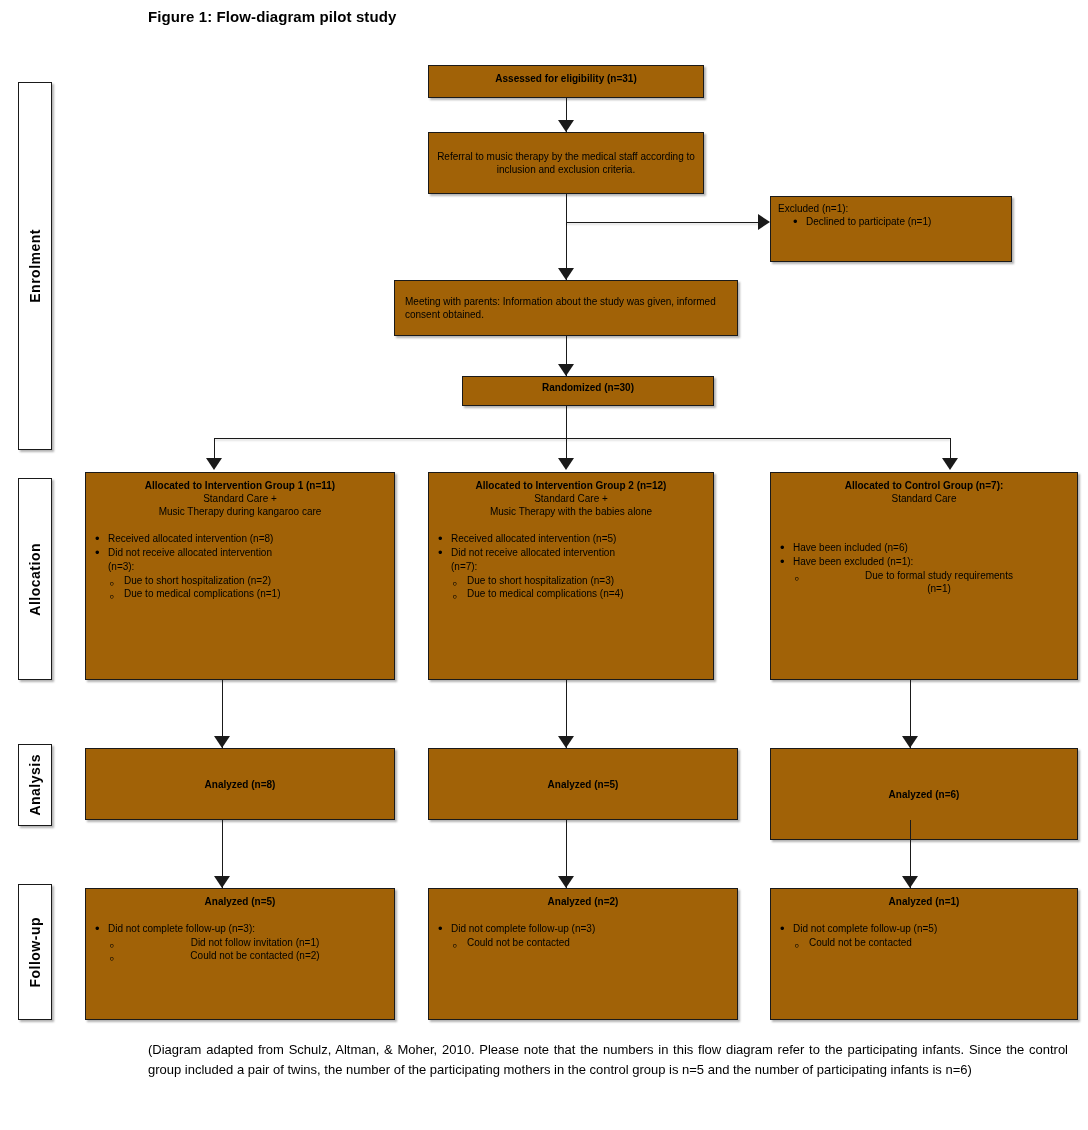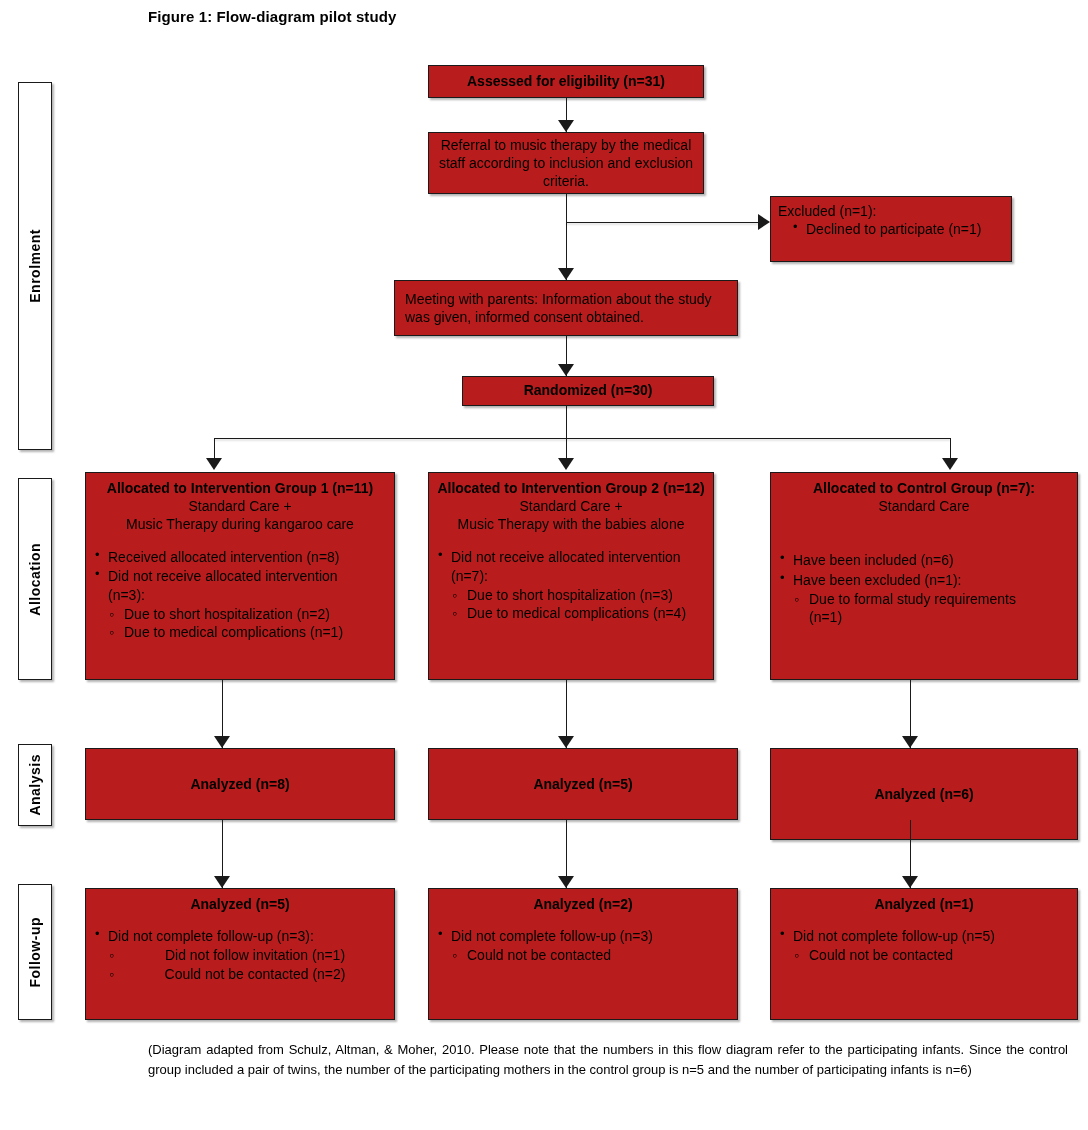--- a/index.html
+++ b/index.html
@@ -27,23 +27,23 @@
     font-size: 15px;
     font-weight: bold;
     letter-spacing: 0.1px;
   }
 
   
   .box {
     position: absolute;
     box-sizing: border-box;
     border: 1.5px solid #1a1a1a;
-    background: #b91c1c;
+    background: #a16207;
     box-shadow: 1.5px 1.5px 2px rgba(0,0,0,0.30);
-    font-size: 14px;
+    font-size: 10px;
     line-height: 1.30;
   }
   .box .pad {
     padding: 6px 8px;
   }
   .center { text-align: center; }
   .bold { font-weight: bold; }
 
   
   .stage {
@@ -239,20 +239,21 @@
 
   <div class="box" style="left:428px; top:472px; width:286px; height:208px;">
     <div class="pad" style="padding:6px 8px;">
       <div class="hdr-block center">
         <div class="bold">Allocated to Intervention Group 2 (n=12)</div>
         <div>Standard Care +</div>
         <div>Music Therapy with the babies alone</div>
       </div>
       <div class="gap"></div>
       <ul class="blist">
+        <li>Received allocated intervention (n=5)</li>
         <li>Did not receive allocated intervention</li>
         <li class="cont">(n=7):</li>
       </ul>
       <ul class="sublist" style="margin-left:14px;">
         <li>Due to short hospitalization (n=3)</li>
         <li>Due to medical complications (n=4)</li>
       </ul>
     </div>
   </div>
 
@@ -260,21 +261,21 @@
     <div class="pad" style="padding:6px 8px;">
       <div class="hdr-block center">
         <div class="bold">Allocated to Control Group (n=7):</div>
         <div>Standard Care</div>
       </div>
       <div class="gap" style="height:34px;"></div>
       <ul class="blist">
         <li>Have been included (n=6)</li>
         <li>Have been excluded (n=1):</li>
       </ul>
-      <ul class="sublist" style="margin-left:14px;">
+      <ul class="sublist" style="margin-left:14px;text-align:center;">
         <li>Due to formal study requirements</li>
         <li class="cont2">(n=1)</li>
       </ul>
     </div>
   </div>
 
   <div class="vline" style="left:222px; top:680px; height:68px;"></div>
   <div class="arrow-down" style="left:214px; top:736px;"></div>
 
   <div class="vline" style="left:566px; top:680px; height:68px;"></div>

